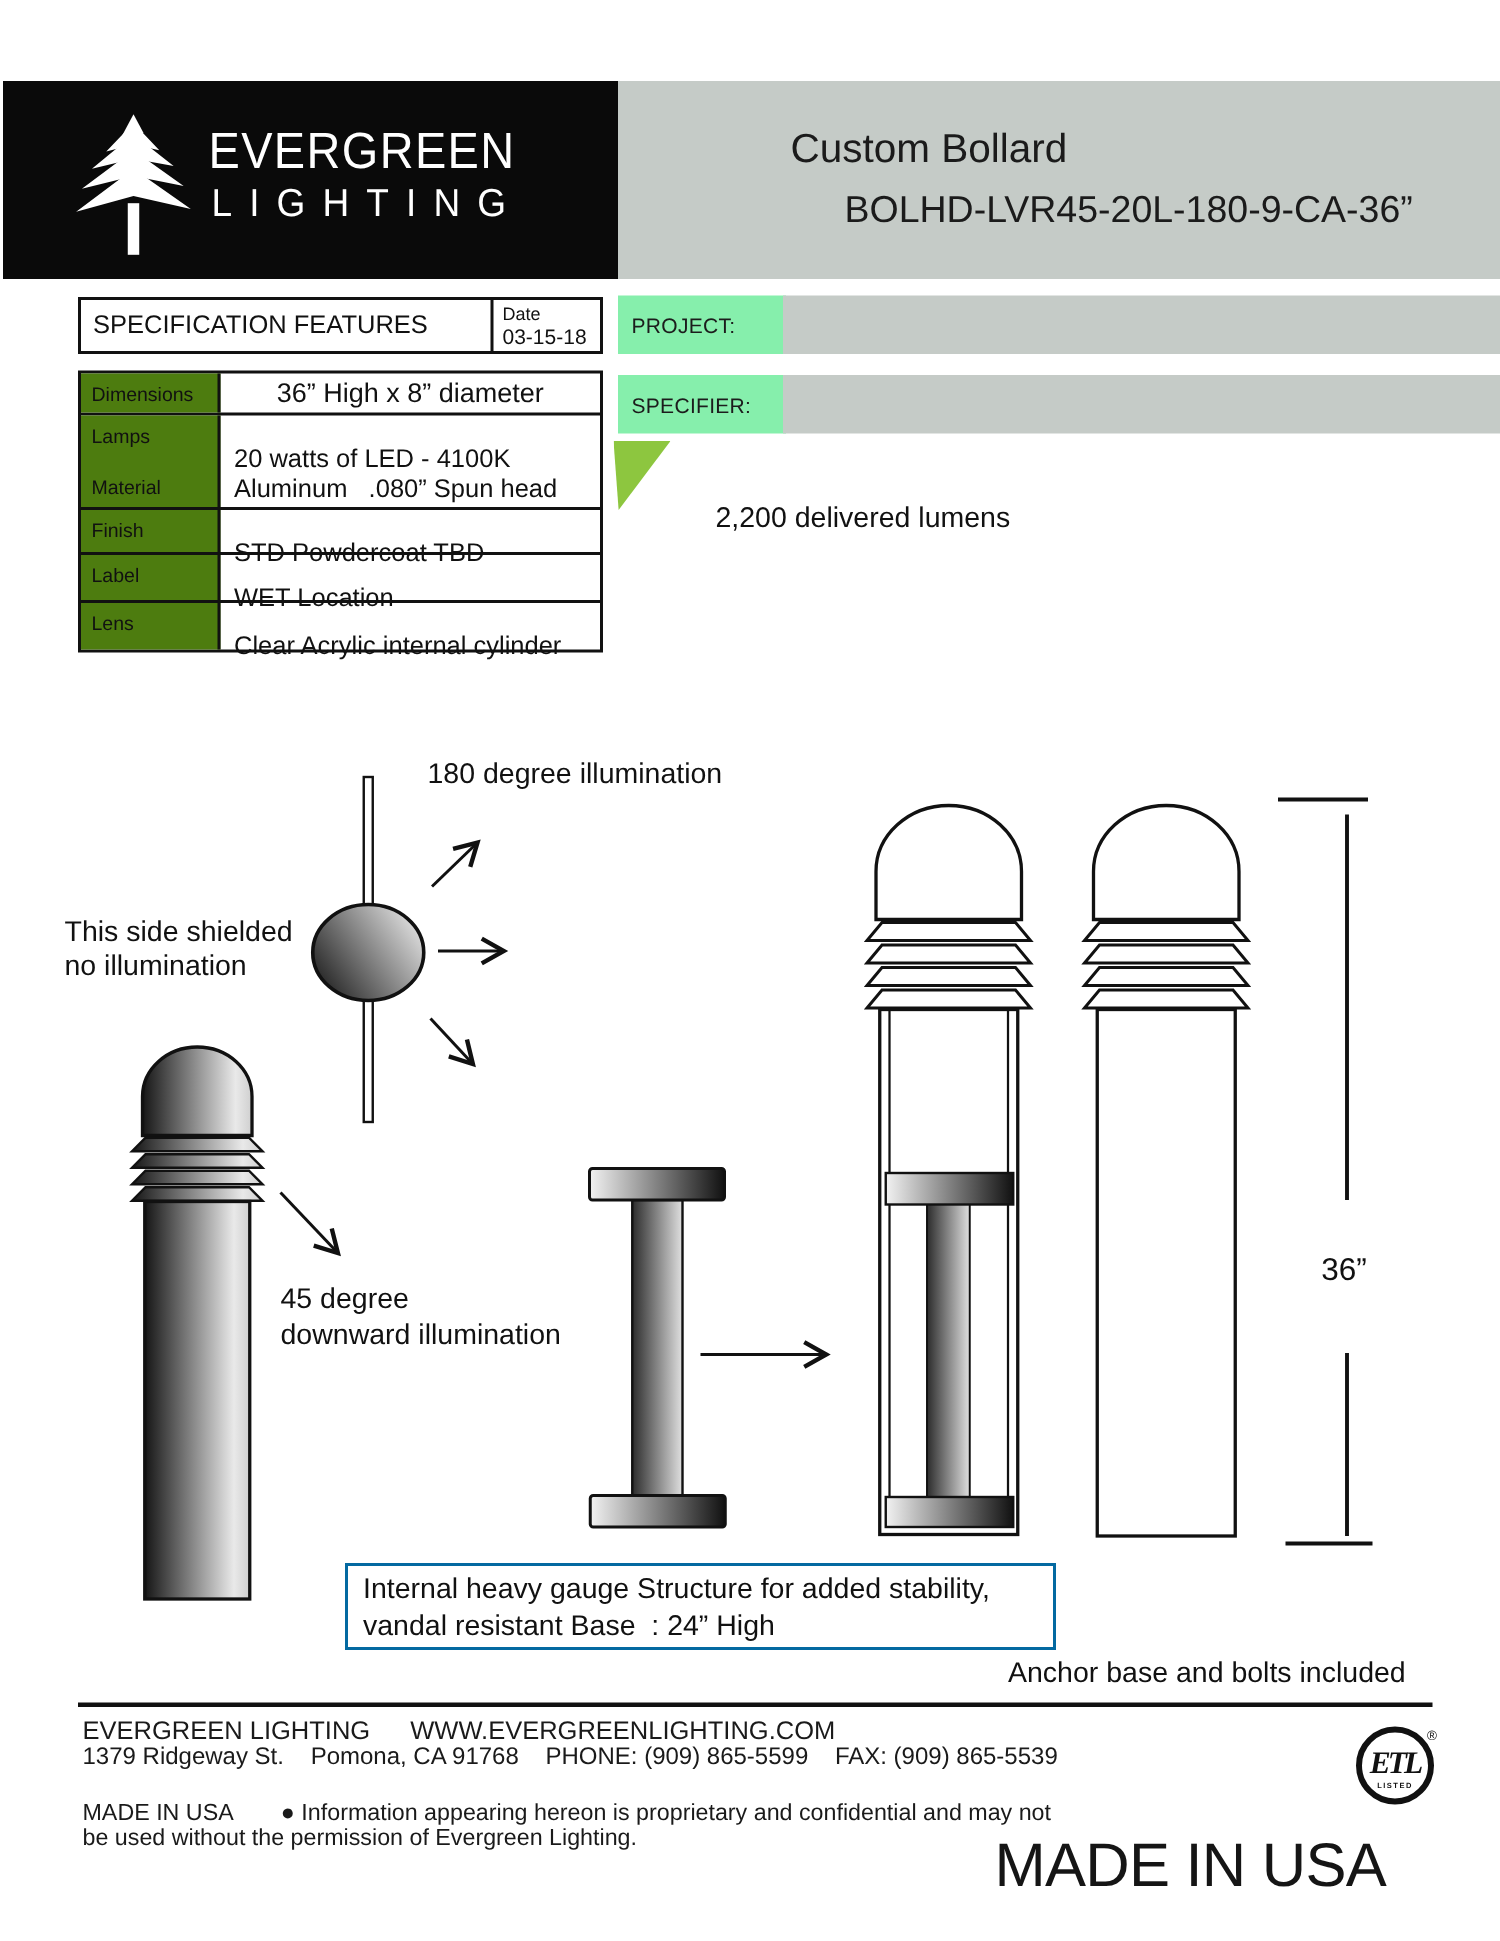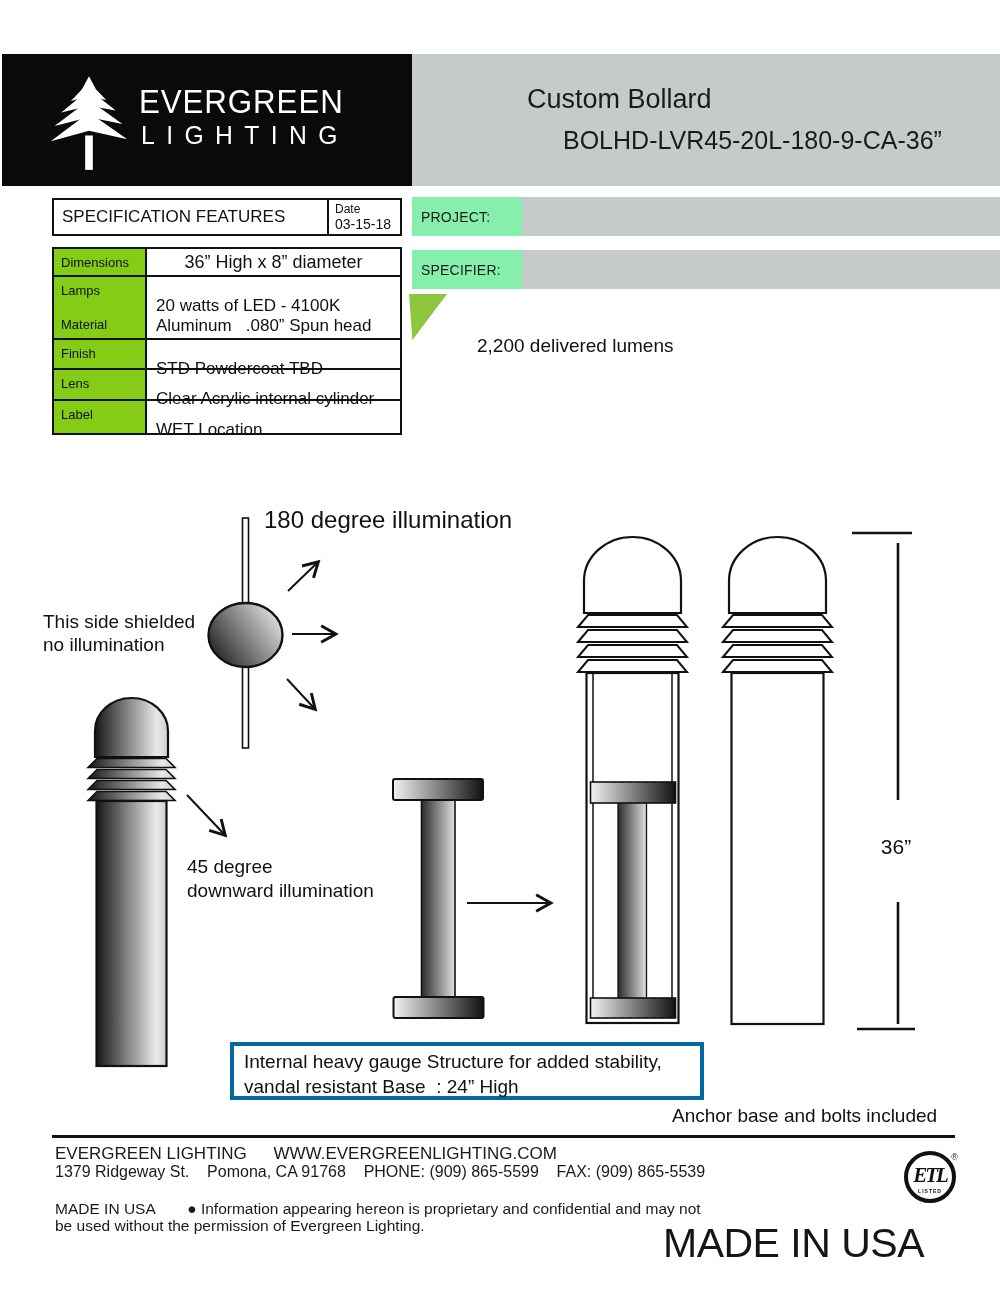--- a/index.html
+++ b/index.html
@@ -36,35 +36,35 @@
   .spec-hd{left:52px;top:198px;width:350px;height:38px;border:2px solid #111;
            display:flex;box-sizing:border-box;}
   .spec-hd-title{flex:1;display:flex;align-items:center;padding-left:8px;font-size:17px;}
   .spec-hd-date{width:73px;border-left:2px solid #111;padding:2px 0 0 6px;box-sizing:border-box;}
   .date-lab{font-size:12px;line-height:14px;}
   .date-val{font-size:14px;line-height:17px;}
 
   .spec-tbl{left:52px;top:247px;width:350px;border:2px solid #111;box-sizing:border-box;}
   .srow{display:flex;border-bottom:2px solid #111;box-sizing:border-box;}
   .srow:last-child{border-bottom:none;}
-  .slab{width:93px;background:#84cc16;border-right:2px solid #111;font-size:13px;
+  .slab{width:93px;background:#4d7c0f;border-right:2px solid #111;font-size:13px;
         padding:6px 0 0 7px;box-sizing:border-box;display:flex;flex-direction:column;
         justify-content:space-between;}
   .slab .l2{padding-bottom:6px;}
   .sval{flex:1;font-size:17px;padding:19px 0 0 9px;box-sizing:border-box;display:flex;
         flex-direction:column;justify-content:space-between;}
   .sval.center{align-items:center;justify-content:center;padding:0;font-size:18px;}
   .sval .l2{padding-bottom:4px;}
 
   
-  .d180{left:264px;top:506px;font-size:24px;}
+  .d180{left:285px;top:506px;font-size:19px;}
   .dshield{left:43px;top:610px;font-size:19px;line-height:23px;}
   .d45{left:187px;top:855px;font-size:19px;line-height:24px;}
   .dim36{left:868px;top:835px;width:56px;text-align:center;font-size:21px;}
-  .note-box{left:230px;top:1042px;width:474px;height:58px;border:4px solid #0369a1;
+  .note-box{left:230px;top:1042px;width:474px;height:58px;border:2px solid #0369a1;
             box-sizing:border-box;padding:3px 0 10px 10px;font-size:19px;line-height:25px;}
   .anchor{left:672px;top:1105px;font-size:19px;}
 
   
   .rule{left:52px;top:1135px;width:903px;height:3px;background:#111;}
   .f1{left:55px;top:1144px;font-size:17px;color:#1a1a1a;}
   .f1 .site{margin-left:22px;}
   .f2{left:55px;top:1163px;font-size:16px;color:#1a1a1a;}
   .f3{left:55px;top:1200px;font-size:15.5px;color:#1a1a1a;}
   .f3 .legal{margin-left:28px;}
@@ -129,27 +129,27 @@
       </div>
       <div class="sval">
         <span class="pre">20 watts of LED - 4100K</span>
         <span class="l2 pre">Aluminum   .080” Spun head</span>
       </div>
     </div>
     <div class="srow" style="height:30px;justify-content:flex-end;">
       <div class="slab">Finish</div>
       <div class="sval pre">STD Powdercoat TBD</div>
     </div>
+    <div class="srow" style="height:32px;">
+      <div class="slab">Label</div>
+      <div class="sval pre">WET Location</div>
+    </div>
     <div class="srow" style="height:31px;">
       <div class="slab">Lens</div>
       <div class="sval pre">Clear Acrylic internal cylinder</div>
-    </div>
-    <div class="srow" style="height:32px;">
-      <div class="slab">Label</div>
-      <div class="sval pre">WET Location</div>
     </div>
   </div>
 
   <div class="abs tri"></div>
   <div class="abs lumens">2,200 delivered lumens</div>
 
   <svg class="abs" style="left:0;top:495px;" width="1000" height="580" viewBox="0 495 1000 580">
     <defs>
       <linearGradient id="gLR" x1="0" y1="0" x2="1" y2="0">
         <stop offset="0" stop-color="#161616"></stop>

